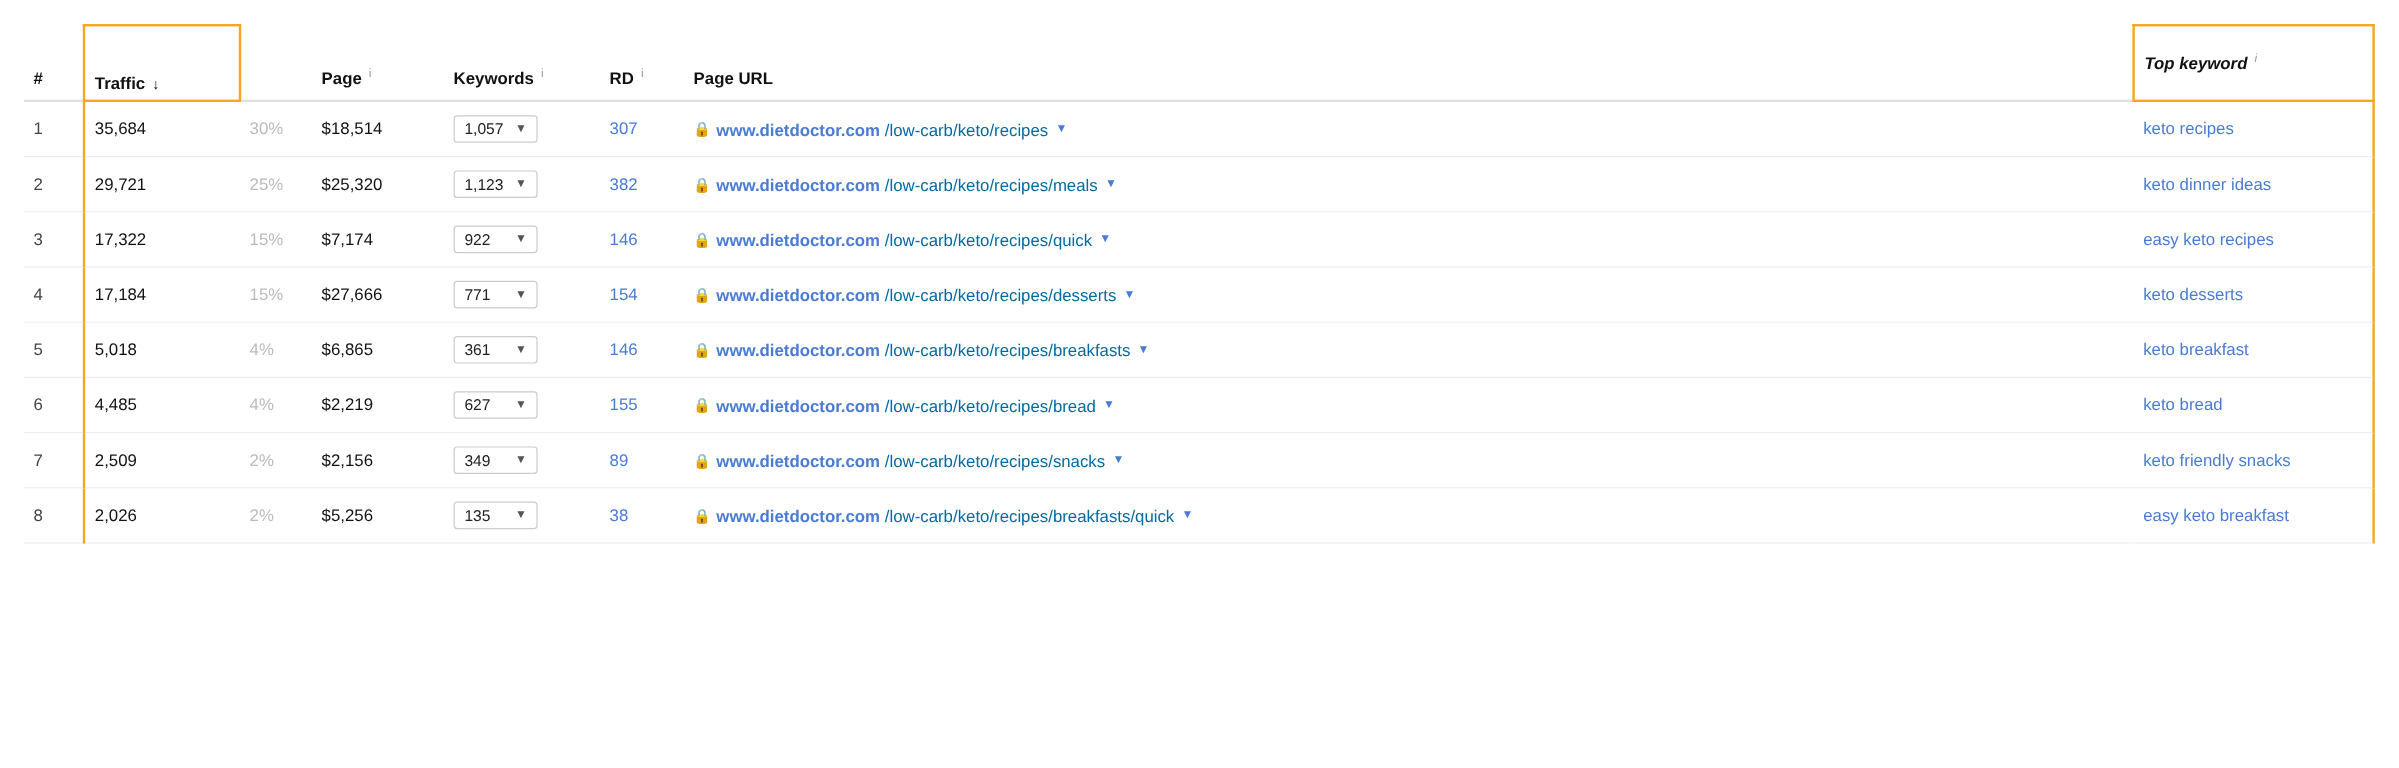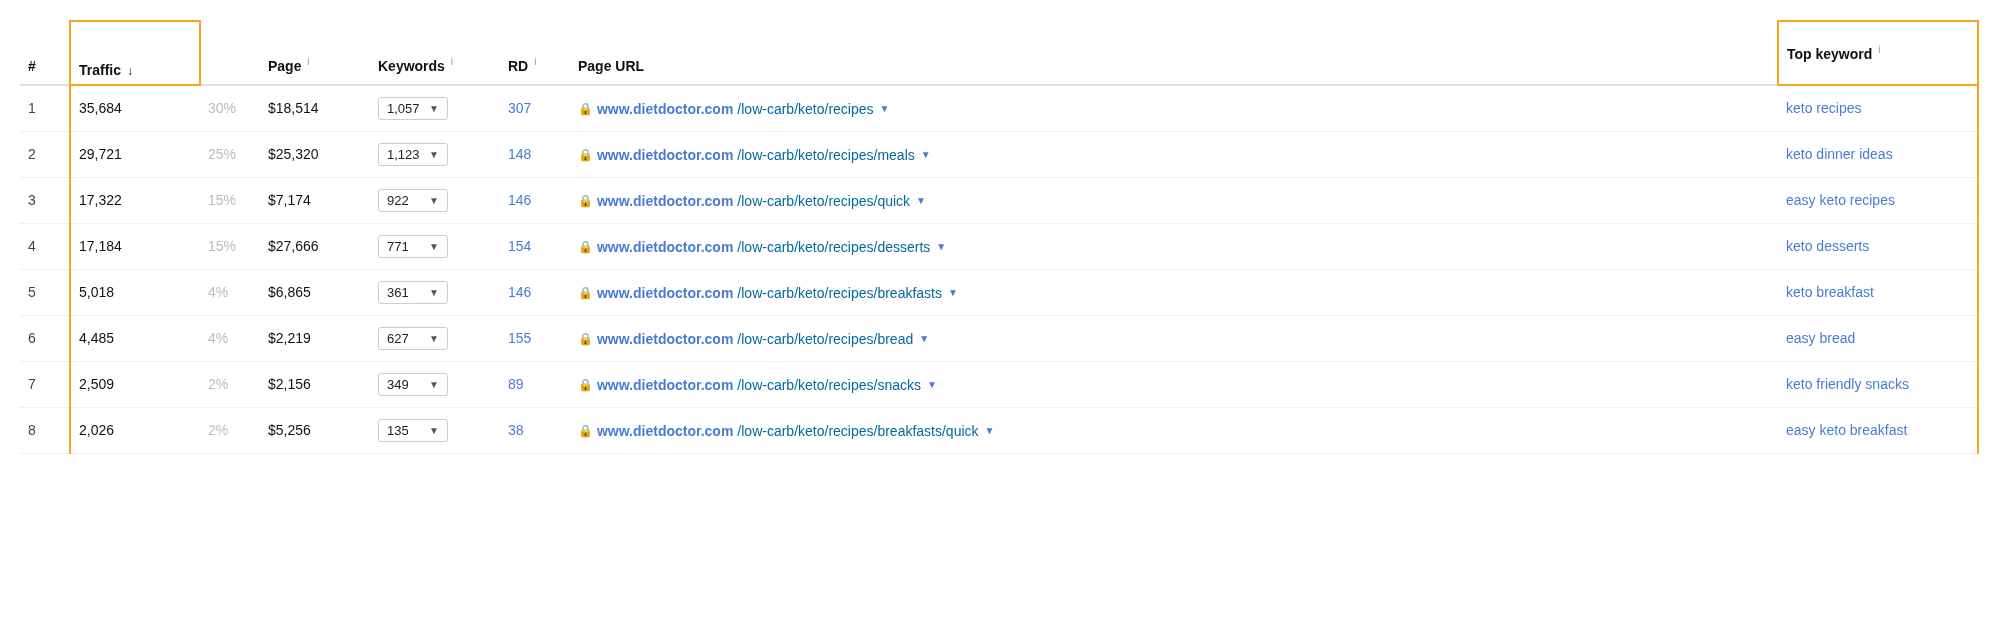--- a/index.html
+++ b/index.html
@@ -53,20 +53,21 @@
     th.col-traffic-h {
       border: 2px solid #f5a623;
       border-radius: 3px;
       padding: 6px 8px;
     }
 
     th.col-topkw-h {
       border: 2px solid #f5a623;
       border-radius: 3px;
       padding: 22px 8px;
+      font-style: italic;
     }
 
     th sup {
       font-size: 10px;
       color: #999;
       font-weight: normal;
       margin-left: 2px;
     }
 
     th .sort-indicator {
@@ -255,21 +256,21 @@
         </tr>
         <tr>
           <td class="num-col">2</td>
           <td class="traffic-col" style="border-left: 2px solid rgb(245, 166, 35);">29,721</td>
           <td class="pct-col">25%</td>
           <td class="value-col">$25,320</td>
           <td class="kw-col"><span class="kw-box">
               <span>1,123</span>
               <span class="dropdown-arrow">▼</span>
             </span></td>
-          <td class="rd-col">148</td>
+          <td class="rd-col">382</td>
           <td class="url-col"><a class="url-link" href="#">
               <span class="lock-icon">🔒</span>
               <span class="url-domain">www.dietdoctor.com</span>
               <span class="url-path">/low-carb/keto/recipes/meals</span>
               <span class="url-dropdown">▼</span>
             </a></td>
           <td class="topkw-col" style="border-right: 2px solid rgb(245, 166, 35);"><span class="top-keyword">keto dinner ideas</span></td>
         </tr>
         <tr>
           <td class="num-col">3</td>
@@ -334,21 +335,21 @@
               <span>627</span>
               <span class="dropdown-arrow">▼</span>
             </span></td>
           <td class="rd-col">155</td>
           <td class="url-col"><a class="url-link" href="#">
               <span class="lock-icon">🔒</span>
               <span class="url-domain">www.dietdoctor.com</span>
               <span class="url-path">/low-carb/keto/recipes/bread</span>
               <span class="url-dropdown">▼</span>
             </a></td>
-          <td class="topkw-col" style="border-right: 2px solid rgb(245, 166, 35);"><span class="top-keyword">easy bread</span></td>
+          <td class="topkw-col" style="border-right: 2px solid rgb(245, 166, 35);"><span class="top-keyword">keto bread</span></td>
         </tr>
         <tr>
           <td class="num-col">7</td>
           <td class="traffic-col" style="border-left: 2px solid rgb(245, 166, 35);">2,509</td>
           <td class="pct-col">2%</td>
           <td class="value-col">$2,156</td>
           <td class="kw-col"><span class="kw-box">
               <span>349</span>
               <span class="dropdown-arrow">▼</span>
             </span></td>

